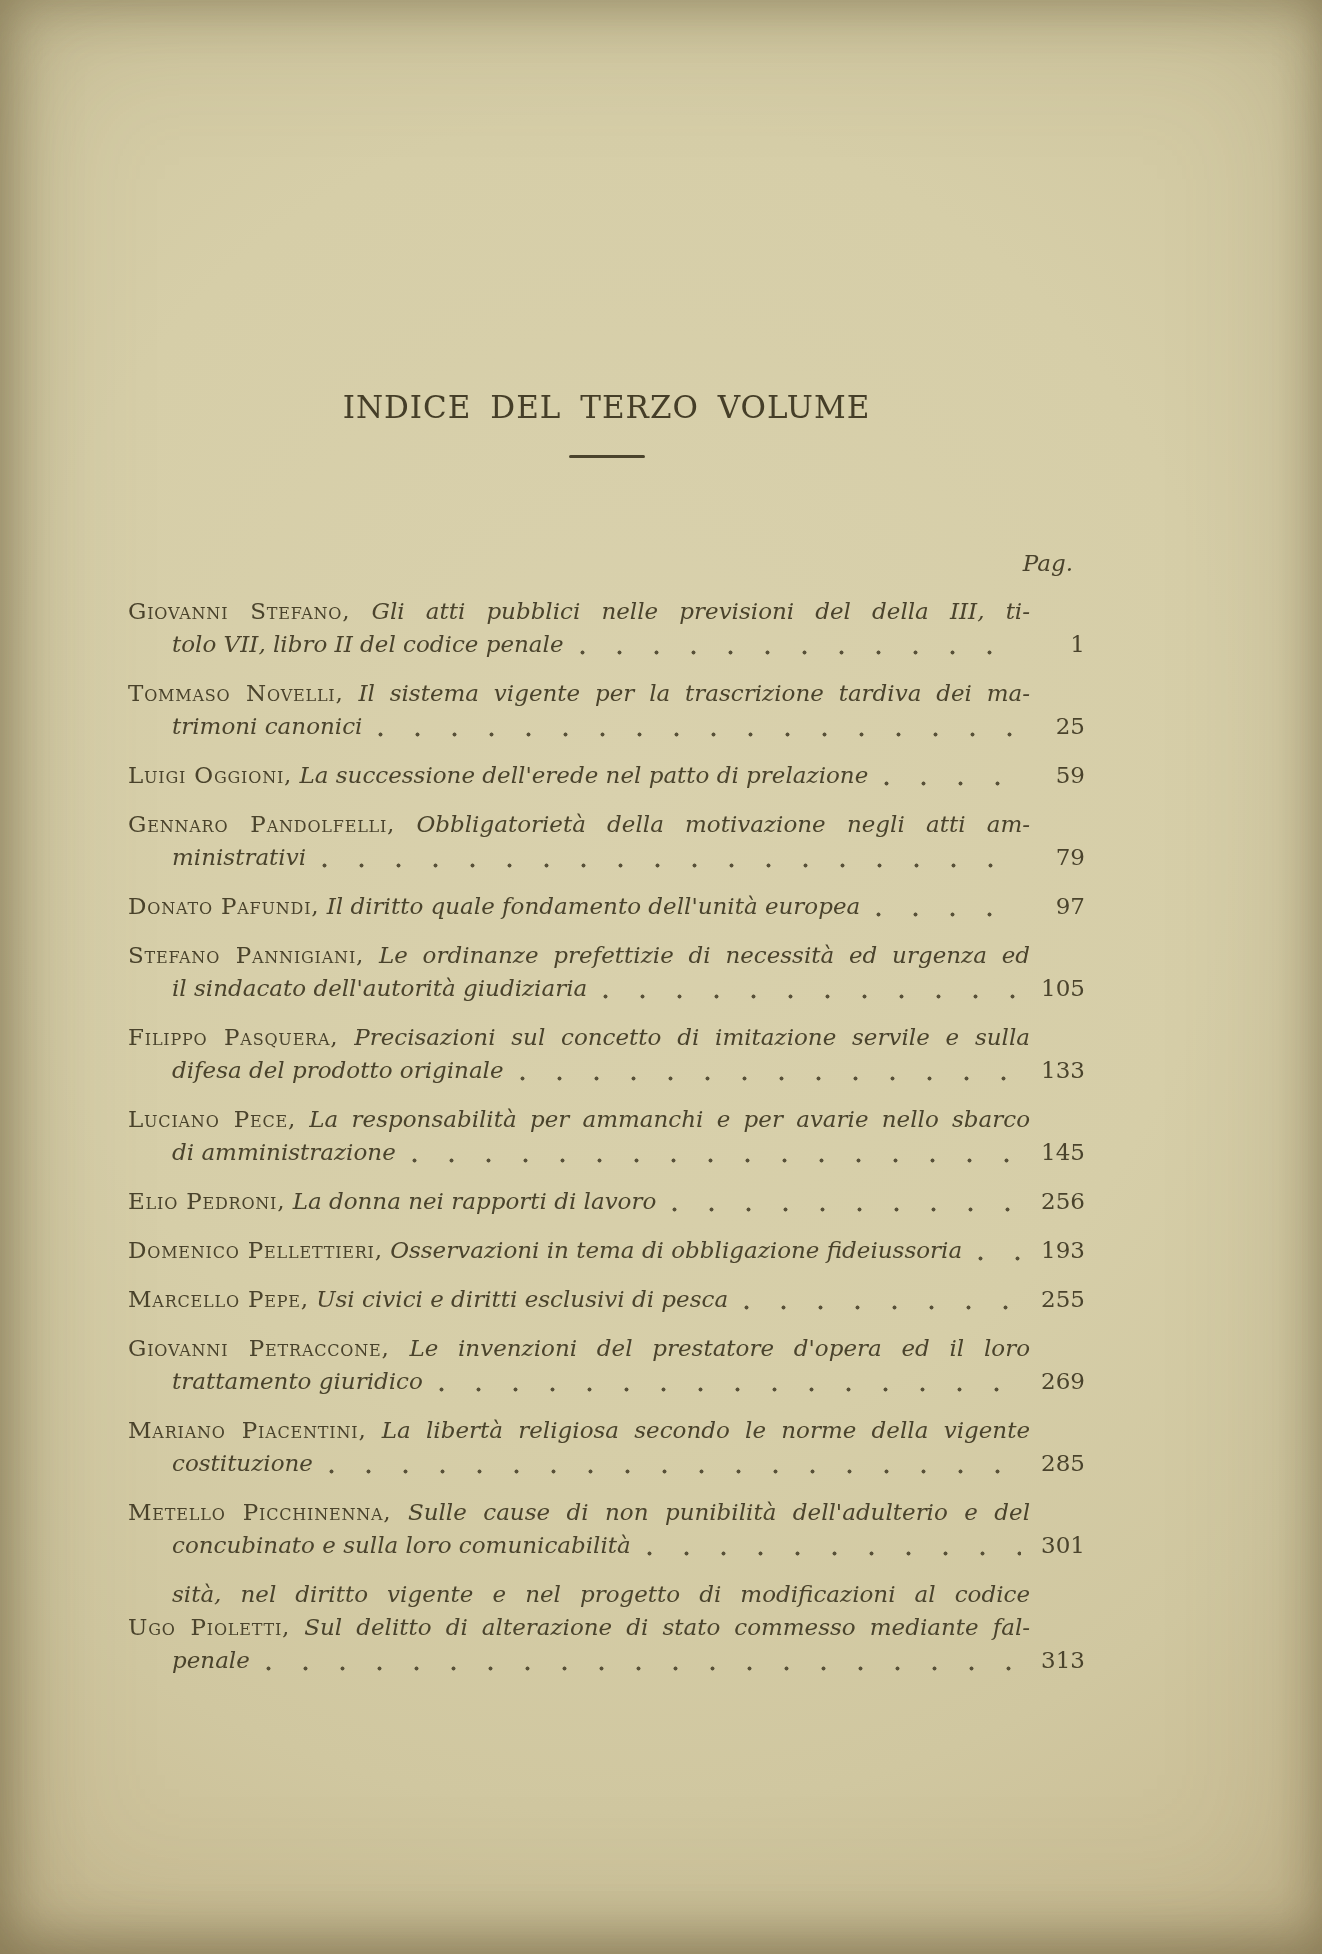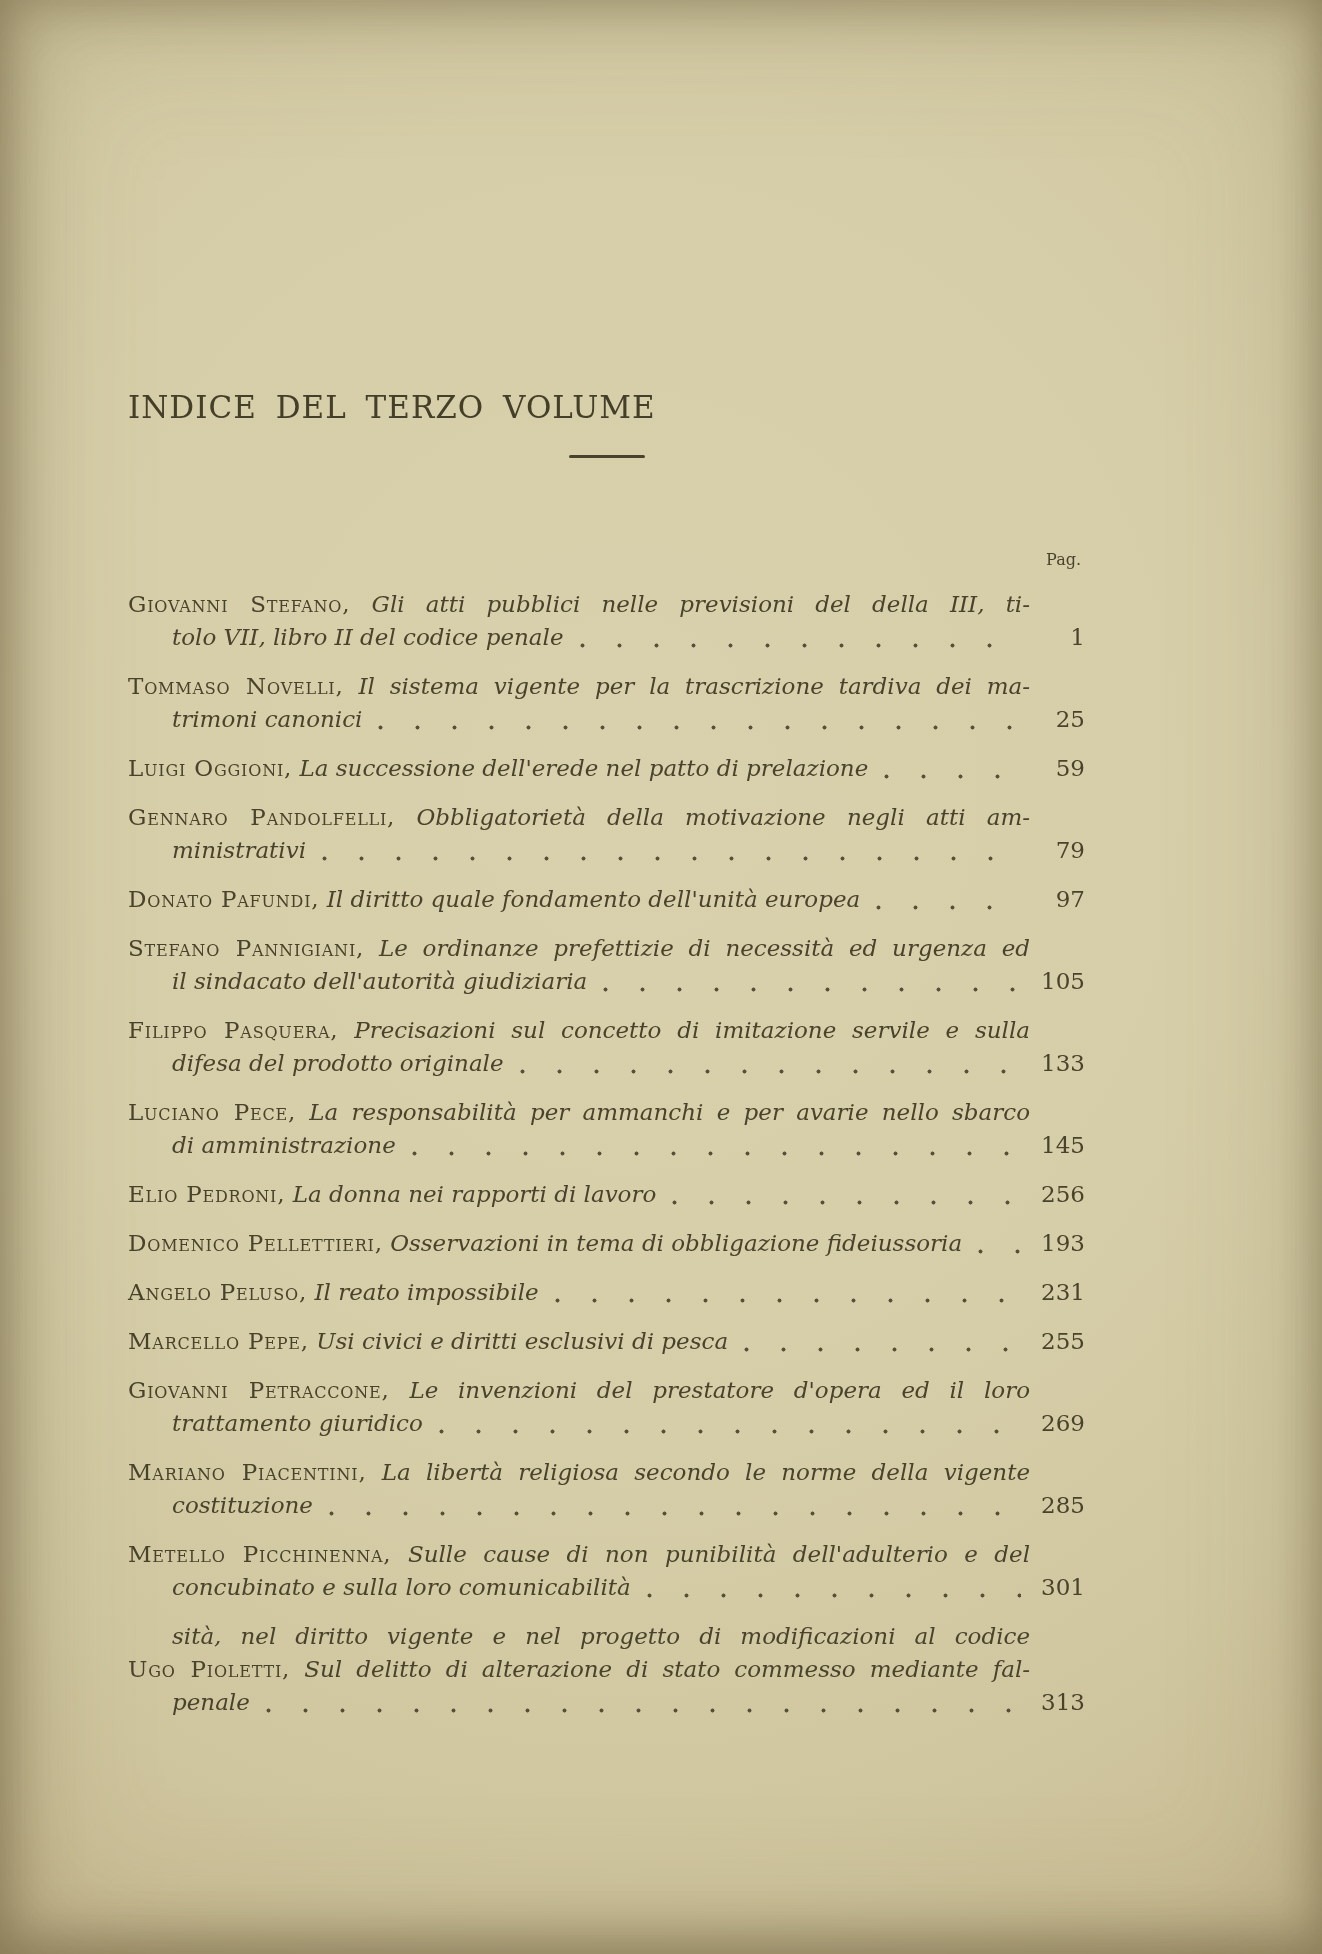--- a/index.html
+++ b/index.html
@@ -24,30 +24,30 @@
       inset 0 14px 40px rgba(112, 98, 62, 0.18);
   }
   .content {
     position: absolute; left: 128px; top: 392px; width: 957px;
     color: #4a432c;
   }
   .title {
     margin: 0; line-height: 1;
     font-size: 31px; font-weight: normal;
     letter-spacing: 1px; word-spacing: 8px;
-    color: #453e28;
+    text-align: center; color: #453e28;
   }
   .divider {
     width: 76px; margin: 32px auto 0;
     border-top: 3px solid #4a432c;
     border-radius: 2px;
   }
   .pag {
-    margin: 94px 4px 0; line-height: 1;
-    text-align: right; font-size: 16px;
+    margin: 94px 12px 0; line-height: 1;
+    text-align: right; font-style: italic; font-size: 23px;
   }
   .entries { margin-top: 20px; font-size: 23px; }
   .entry { margin-bottom: 16px; }
   .line { line-height: 33px; }
   .fill {
     text-align: justify;
     text-align-last: justify;
     padding-right: 55px;
   }
   .indent { padding-left: 44px; }
@@ -147,27 +147,20 @@
         </div>
         <div class="entry">
           <div class="line last">
             <span class="text"><span class="sc">Domenico Pellettieri,</span> <span class="it">Osservazioni in tema di obbligazione fideiussoria</span></span>
             <span class="leader"></span>
             <span class="num">193</span>
           </div>
         </div>
         <div class="entry">
           <div class="line last">
-            <span class="text"><span class="sc">Angelo Peluso,</span> <span class="it">Il reato impossibile</span></span>
-            <span class="leader"></span>
-            <span class="num">231</span>
-          </div>
-        </div>
-        <div class="entry">
-          <div class="line last">
             <span class="text"><span class="sc">Marcello Pepe,</span> <span class="it">Usi civici e diritti esclusivi di pesca</span></span>
             <span class="leader"></span>
             <span class="num">255</span>
           </div>
         </div>
         <div class="entry">
           <div class="line fill"><span class="sc">Giovanni Petraccone,</span> <span class="it">Le invenzioni del prestatore d'opera ed il loro</span></div>
           <div class="line last indent">
             <span class="text"><span class="it">trattamento giuridico</span></span>
             <span class="leader"></span>

